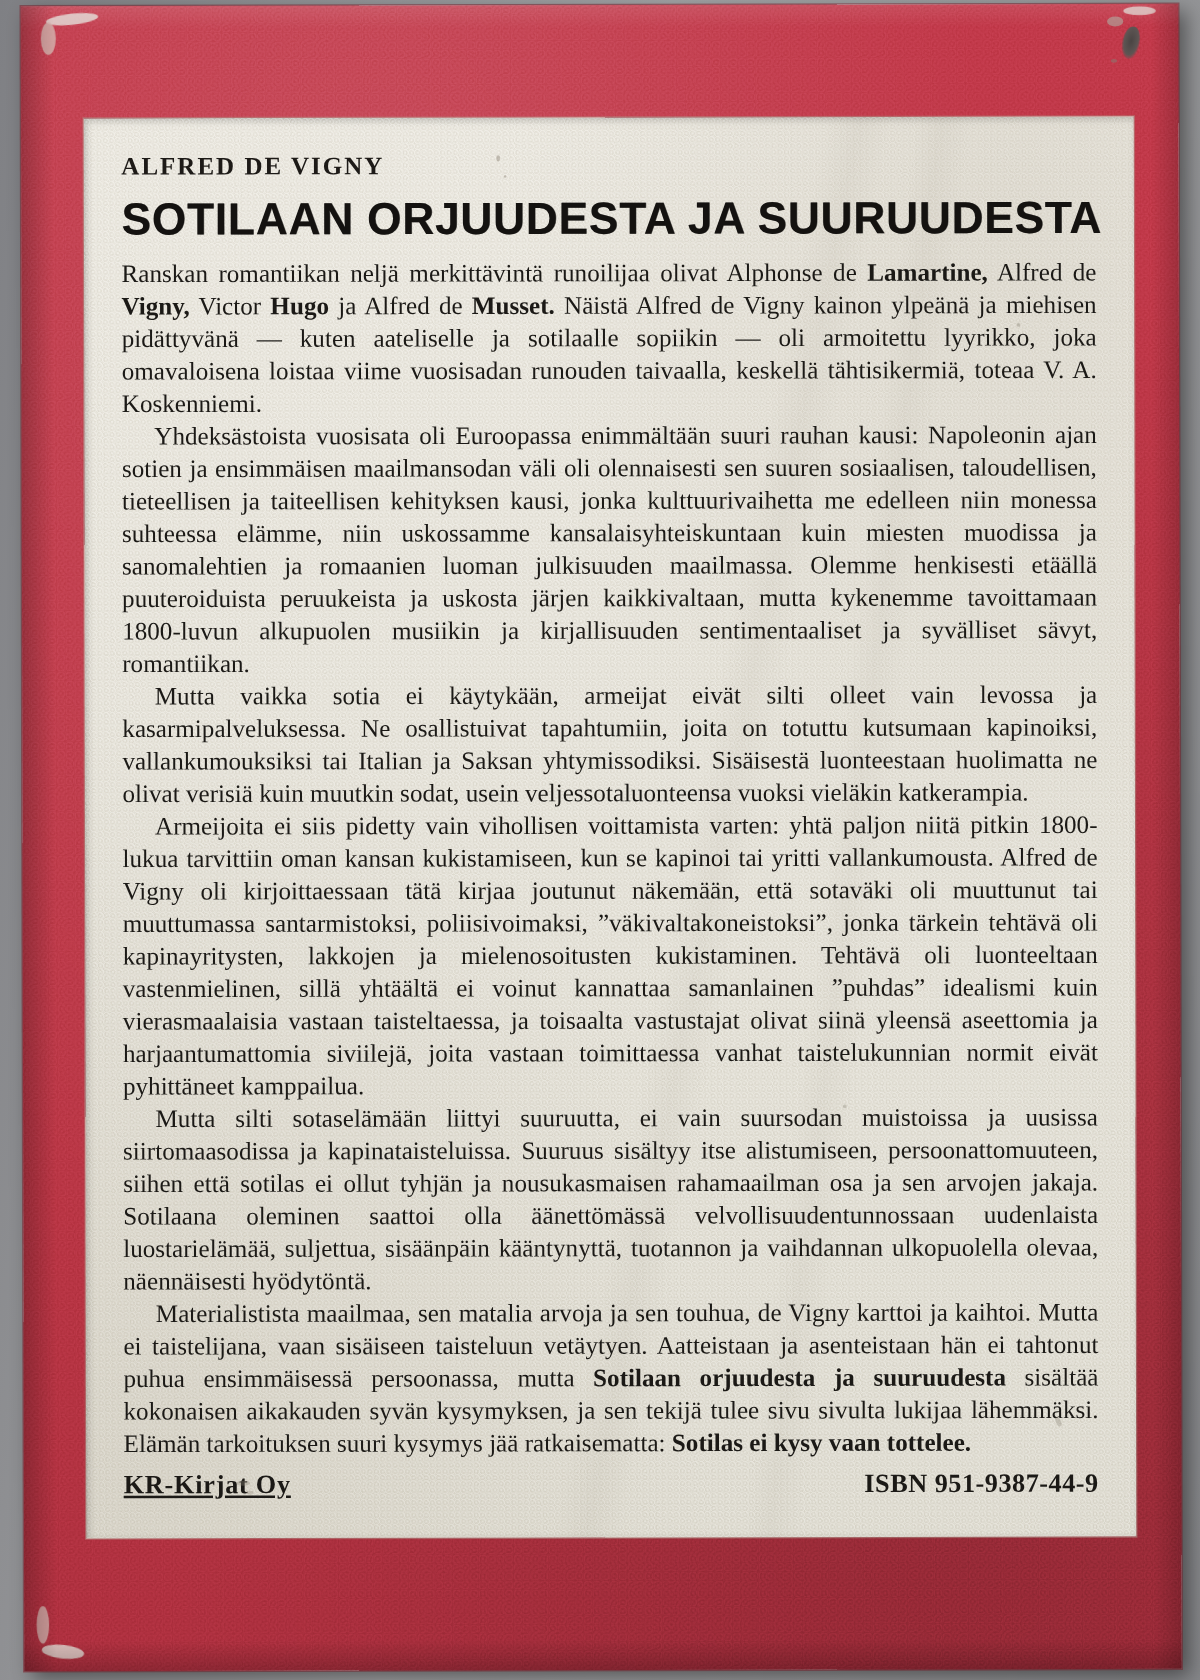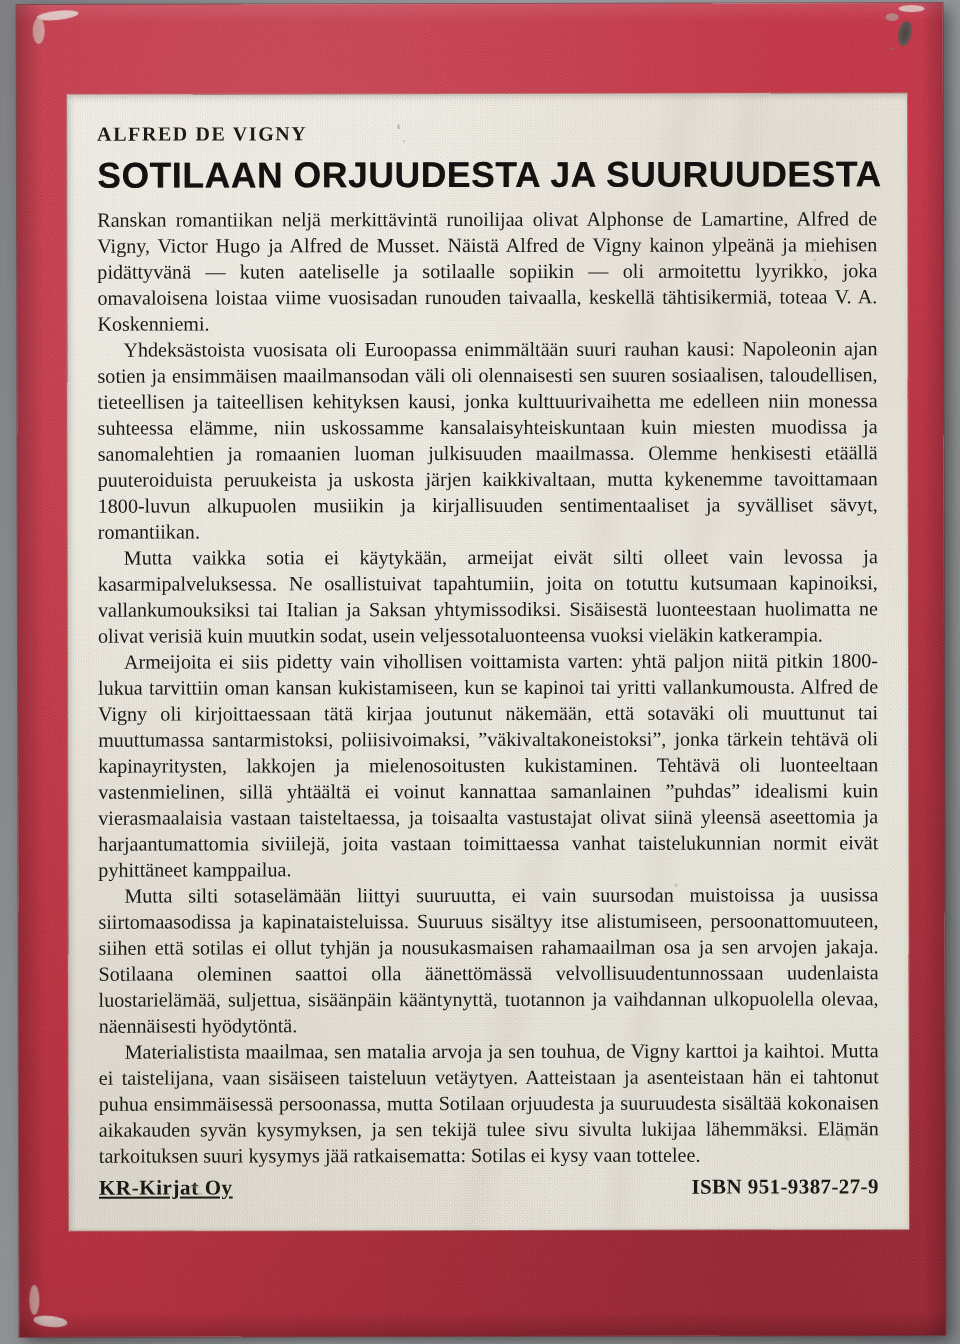--- a/index.html
+++ b/index.html
@@ -204,21 +204,21 @@
     hyphens: none;
     margin: 0;
   }
 
   .body-copy p {
     margin: 0;
     text-indent: 26px;
   }
   .body-copy p.first { text-indent: 0; }
 
-  .body-copy b { font-weight: 400; }
+  .body-copy b { font-weight: 700; }
 
   .footer {
     position: absolute;
     left: 30px;
     right: 30px;
     bottom: 30px;
     z-index: 2;
     display: flex;
     justify-content: space-between;
     align-items: flex-end;
@@ -281,18 +281,18 @@
         <p>Yhdeksästoista vuosisata oli Euroopassa enimmältään suuri rauhan kausi: Napoleonin ajan sotien ja ensimmäisen maailmansodan väli oli olennaisesti sen suuren sosiaalisen, taloudellisen, tieteellisen ja taiteellisen kehityksen kausi, jonka kulttuurivaihetta me edelleen niin monessa suhteessa elämme, niin uskossamme kansalaisyhteiskuntaan kuin miesten muodissa ja sanomalehtien ja romaanien luoman julkisuuden maailmassa. Olemme henkisesti etäällä puuteroiduista peruukeista ja uskosta järjen kaikkivaltaan, mutta kykenemme tavoittamaan 1800-luvun alkupuolen musiikin ja kirjallisuuden sentimentaaliset ja syvälliset sävyt, romantiikan.</p>
         <p>Mutta vaikka sotia ei käytykään, armeijat eivät silti olleet vain levossa ja kasarmipalveluksessa. Ne osallistuivat tapahtumiin, joita on totuttu kutsumaan kapinoiksi, vallankumouksiksi tai Italian ja Saksan yhtymissodiksi. Sisäisestä luonteestaan huolimatta ne olivat verisiä kuin muutkin sodat, usein veljessotaluonteensa vuoksi vieläkin katkerampia.</p>
         <p>Armeijoita ei siis pidetty vain vihollisen voittamista varten: yhtä paljon niitä pitkin 1800-lukua tarvittiin oman kansan kukistamiseen, kun se kapinoi tai yritti vallankumousta. Alfred de Vigny oli kirjoittaessaan tätä kirjaa joutunut näkemään, että sotaväki oli muuttunut tai muuttumassa santarmistoksi, poliisivoimaksi, ”väkivaltakoneistoksi”, jonka tärkein tehtävä oli kapinayritysten, lakkojen ja mielenosoitusten kukistaminen. Tehtävä oli luonteeltaan vastenmielinen, sillä yhtäältä ei voinut kannattaa samanlainen ”puhdas” idealismi kuin vierasmaalaisia vastaan taisteltaessa, ja toisaalta vastustajat olivat siinä yleensä aseettomia ja harjaantumattomia siviilejä, joita vastaan toimittaessa vanhat taistelukunnian normit eivät pyhittäneet kamppailua.</p>
         <p>Mutta silti sotaselämään liittyi suuruutta, ei vain suursodan muistoissa ja uusissa siirtomaasodissa ja kapinataisteluissa. Suuruus sisältyy itse alistumiseen, persoonattomuuteen, siihen että sotilas ei ollut tyhjän ja nousukasmaisen rahamaailman osa ja sen arvojen jakaja. Sotilaana oleminen saattoi olla äänettömässä velvollisuudentunnossaan uudenlaista luostarielämää, suljettua, sisäänpäin kääntynyttä, tuotannon ja vaihdannan ulkopuolella olevaa, näennäisesti hyödytöntä.</p>
         <p>Materialistista maailmaa, sen matalia arvoja ja sen touhua, de Vigny karttoi ja kaihtoi. Mutta ei taistelijana, vaan sisäiseen taisteluun vetäytyen. Aatteistaan ja asenteistaan hän ei tahtonut puhua ensimmäisessä persoonassa, mutta <b>Sotilaan orjuudesta ja suuruudesta</b> sisältää kokonaisen aikakauden syvän kysymyksen, ja sen tekijä tulee sivu sivulta lukijaa lähemmäksi. Elämän tarkoituksen suuri kysymys jää ratkaisematta: <b>Sotilas ei kysy vaan tottelee.</b></p>
       </div>
     </div>
 
     <div class="footer">
       <span class="publisher">KR-Kirjat Oy</span>
-      <span class="isbn">ISBN 951-9387-27-9</span>
+      <span class="isbn">ISBN 951-9387-44-9</span>
     </div>
 
   </div>
 
 </div>
 
 </body></html>

